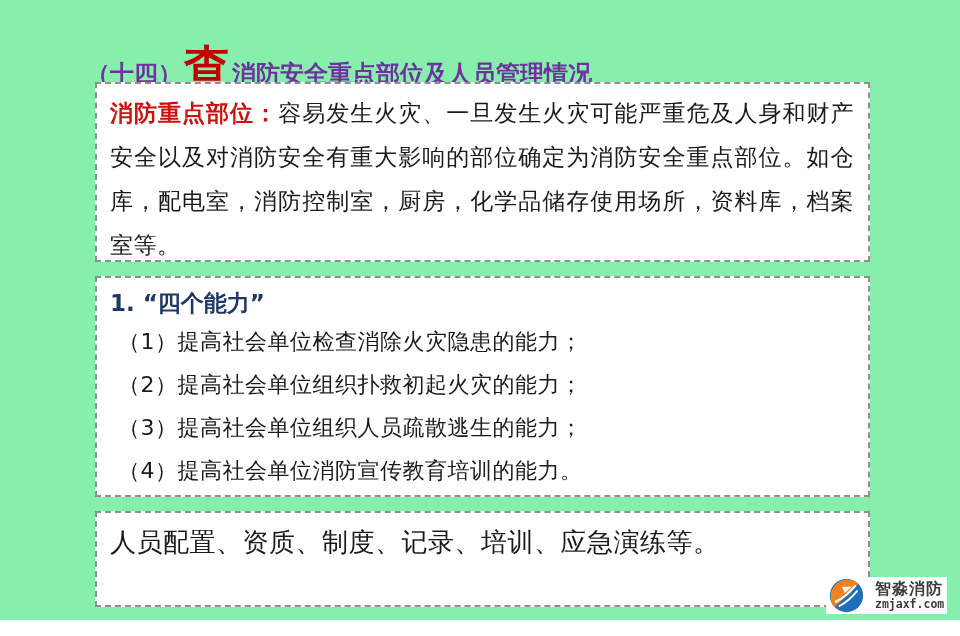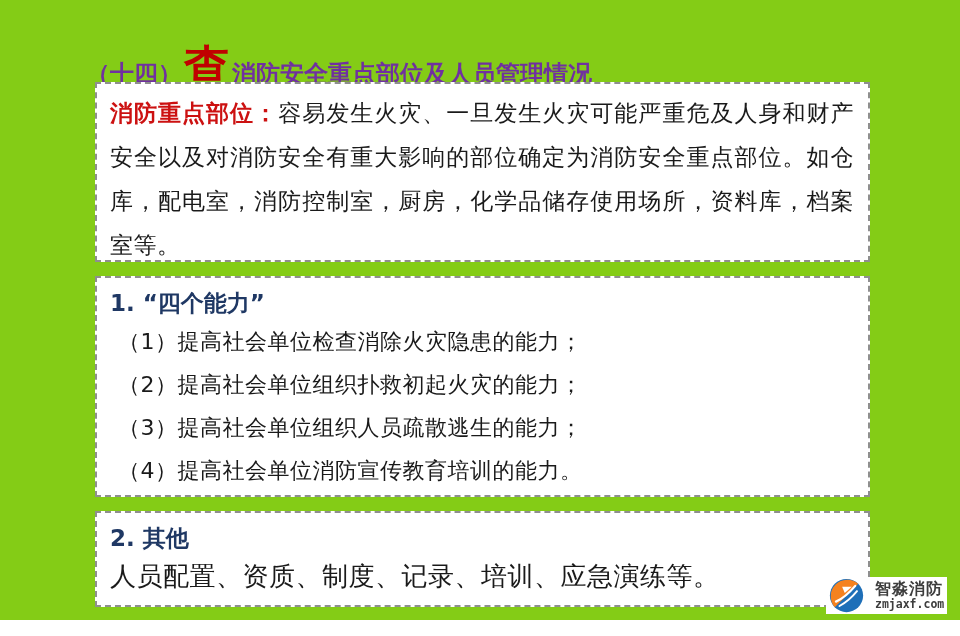--- a/index.html
+++ b/index.html
@@ -5,21 +5,21 @@
   html, body { margin: 0; padding: 0; }
   body {
     width: 960px; height: 636px;
     background: #ffffff;
     font-family: "DejaVu Sans", "Liberation Sans", sans-serif;
     overflow: hidden;
   }
   .page {
     position: relative;
     width: 960px; height: 620px;
-    background: #84cc16;
+    background: #86efac;
   }
   
   .title-row {
     position: absolute;
     left: 86px; top: 18px;
     display: flex;
     align-items: flex-end;
     white-space: nowrap;
   }
   .t-prefix {
@@ -140,21 +140,20 @@
 
   <div class="box box-four-abilities">
     <div class="navy-heading">1. “四个能力”</div>
     <div class="ability-item">（1）提高社会单位检查消除火灾隐患的能力；</div>
     <div class="ability-item">（2）提高社会单位组织扑救初起火灾的能力；</div>
     <div class="ability-item">（3）提高社会单位组织人员疏散逃生的能力；</div>
     <div class="ability-item">（4）提高社会单位消防宣传教育培训的能力。</div>
   </div>
 
   <div class="box box-other">
-    <div class="navy-heading">2. 其他</div>
     <div class="body-line">人员配置、资质、制度、记录、培训、应急演练等。</div>
   </div>
 
   <div class="watermark">
     <span>
       <svg class="wm-icon" viewBox="0 0 40 40" aria-hidden="true">
         <circle cx="20" cy="20" r="19" fill="#1E6FB8"></circle>
         <path d="M33.4 6.6 A19 19 0 0 0 6.6 33.4 Z" fill="#F5821F"></path>
         <path d="M8 27 Q 19 22 30 9" stroke="#ffffff" stroke-width="2.6" fill="none" stroke-linecap="round"></path>
         <path d="M12 32 Q 23 26 32 15" stroke="#ffffff" stroke-width="2.2" fill="none" stroke-linecap="round"></path>

